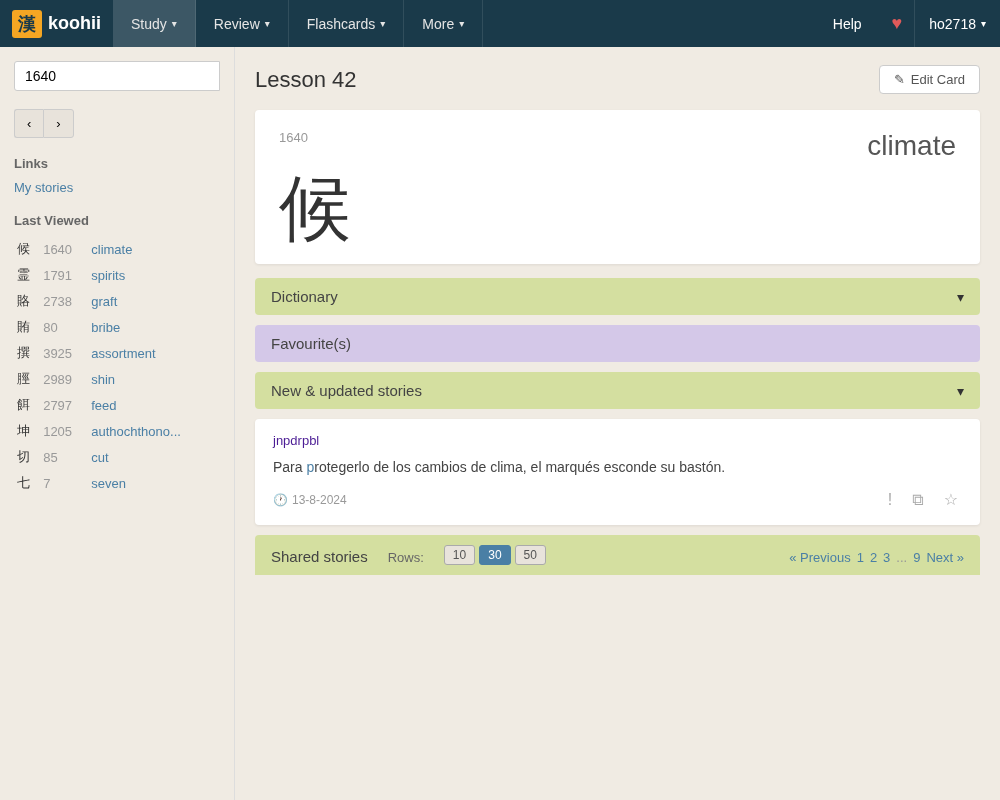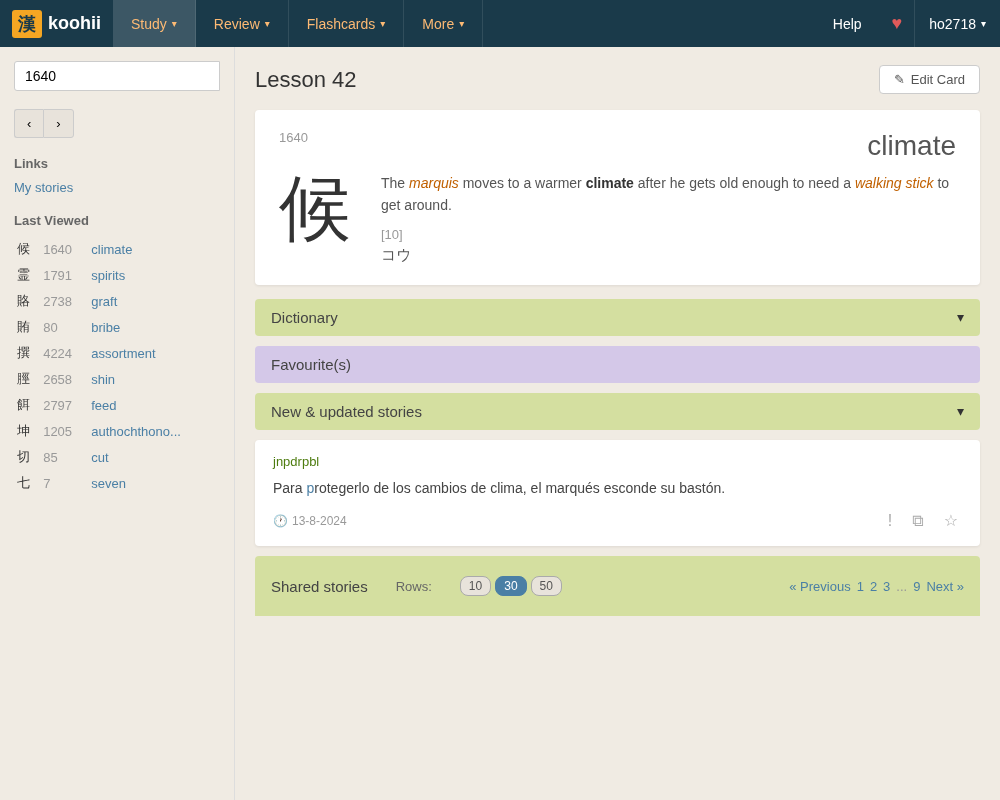--- a/index.html
+++ b/index.html
@@ -28,21 +28,21 @@
       font-weight: bold;
       padding: 2px 6px;
       border-radius: 3px;
       font-size: 18px;
     }
     .navbar-item {
       display: flex;
       align-items: center;
       padding: 0 18px;
       height: 47px;
-      color: #fdba74;
+      color: #e5e5e5;
       cursor: pointer;
       font-size: 14px;
       gap: 5px;
       border-right: 1px solid rgba(255,255,255,0.1);
     }
     .navbar-item.active { background: rgba(255,255,255,0.15); }
     .navbar-spacer { flex: 1; }
     .navbar-right {
       display: flex;
       align-items: center;
@@ -227,21 +227,21 @@
     .section-title { font-size: 15px; color: #444; }
 
     
     .story-card {
       background: white;
       border-radius: 4px;
       padding: 14px 18px;
       margin-bottom: 10px;
       box-shadow: 0 1px 3px rgba(0,0,0,0.08);
     }
-    .story-author { color: #4d7c0f; font-size: 13px; margin-bottom: 8px; cursor: pointer; }
+    .story-author { color: #4c1d95; font-size: 13px; margin-bottom: 8px; cursor: pointer; }
     .story-text { font-size: 14px; color: #444; line-height: 1.6; margin-bottom: 10px; }
     .story-text em { font-style: italic; color: #c06000; }
     .story-text strong { font-weight: bold; }
     .story-text .highlight-blue { color: #4a7fa5; }
     .story-footer {
       display: flex;
       justify-content: space-between;
       align-items: center;
     }
     .story-date { color: #999; font-size: 12px; display: flex; align-items: center; gap: 4px; }
@@ -252,35 +252,35 @@
       font-size: 16px;
       background: none;
       border: none;
       padding: 2px 4px;
     }
 
     
     .shared-stories-section {
       background: #d4dfa0;
       border-radius: 4px 4px 0 0;
-      padding: 20px 16px;
-      display: flex;
-      align-items: center;
-      gap: 28px;
+      padding: 10px 16px;
+      display: flex;
+      align-items: flex-end;
+      gap: 20px;
     }
     .shared-title { font-size: 15px; color: #444; }
     .rows-label { color: #666; font-size: 13px; }
     .rows-options { display: flex; gap: 4px; }
     .rows-btn {
       border: 1px solid #aaa;
       background: #e8e3db;
       padding: 2px 8px;
       cursor: pointer;
       font-size: 12px;
-      border-radius: 8px;
+      border-radius: 3px;
       color: #555;
     }
     .rows-btn.active {
       background: #4a7fa5;
       color: white;
       border-color: #4a7fa5;
     }
     .pagination {
       margin-left: auto;
       display: flex;
@@ -369,26 +369,26 @@
       <td class="last-viewed-num">2738</td>
       <td class="last-viewed-keyword">graft</td>
     </tr>
             <tr>
       <td class="last-viewed-kanji">賄</td>
       <td class="last-viewed-num">80</td>
       <td class="last-viewed-keyword">bribe</td>
     </tr>
             <tr>
       <td class="last-viewed-kanji">撰</td>
-      <td class="last-viewed-num">4224</td>
+      <td class="last-viewed-num">3925</td>
       <td class="last-viewed-keyword">assortment</td>
     </tr>
             <tr>
       <td class="last-viewed-kanji">脛</td>
-      <td class="last-viewed-num">2658</td>
+      <td class="last-viewed-num">2989</td>
       <td class="last-viewed-keyword">shin</td>
     </tr>
             <tr>
       <td class="last-viewed-kanji">餌</td>
       <td class="last-viewed-num">2797</td>
       <td class="last-viewed-keyword">feed</td>
     </tr>
             <tr>
       <td class="last-viewed-kanji">坤</td>
       <td class="last-viewed-num">1205</td>
@@ -418,27 +418,20 @@
       </button>
     </div>
 
     <div class="card">
       <div class="card-top">
         <span class="card-number">1640</span>
         <span class="card-keyword">climate</span>
       </div>
       <div class="card-body">
         <div class="card-kanji">候</div>
-        <div class="card-info">
-          <div class="card-story">
-            The <em>marquis</em> moves to a warmer <strong>climate</strong> after he gets old enough to need a <em>walking stick</em> to get around.
-          </div>
-          <div class="card-stroke">[10]</div>
-          <div class="card-reading">コウ</div>
-        </div>
       </div>
     </div>
 
     <div class="section-header">
       <span class="section-title">Dictionary</span>
       <span>▾</span>
     </div>
 
     <div class="section-header purple">
       <span class="section-title">Favourite(s)</span>

